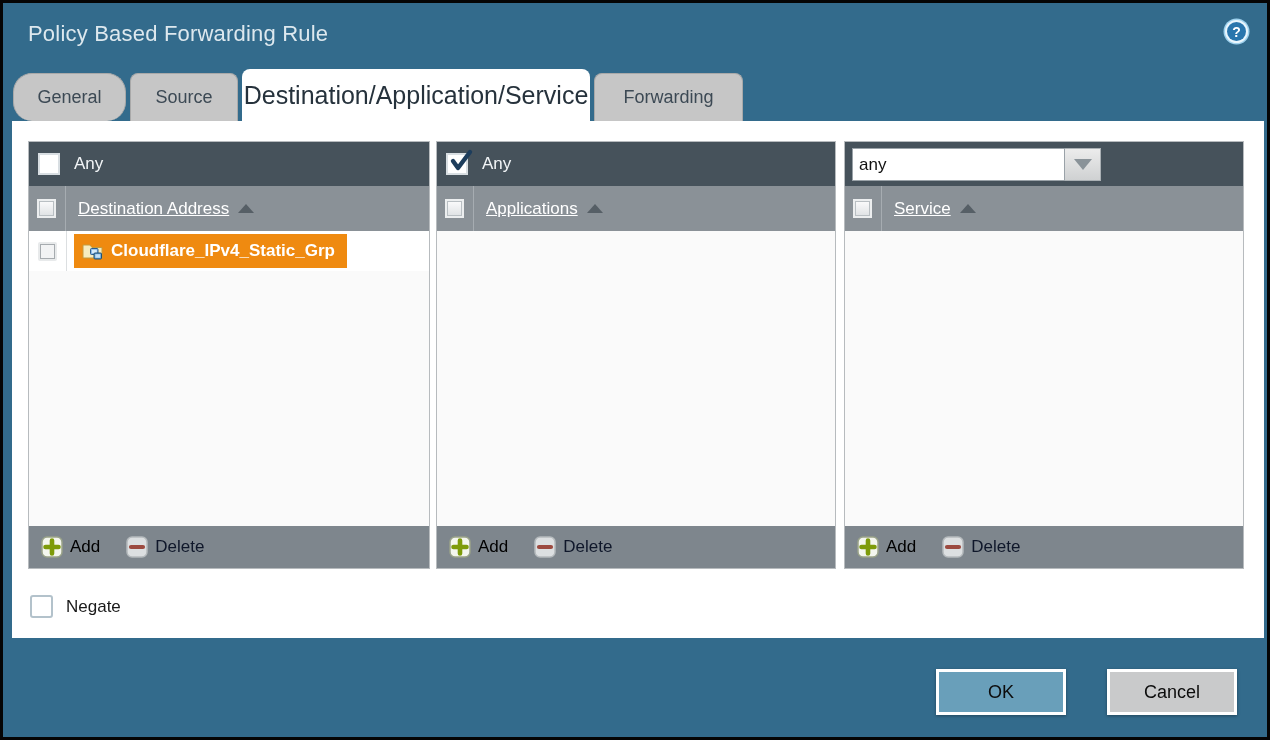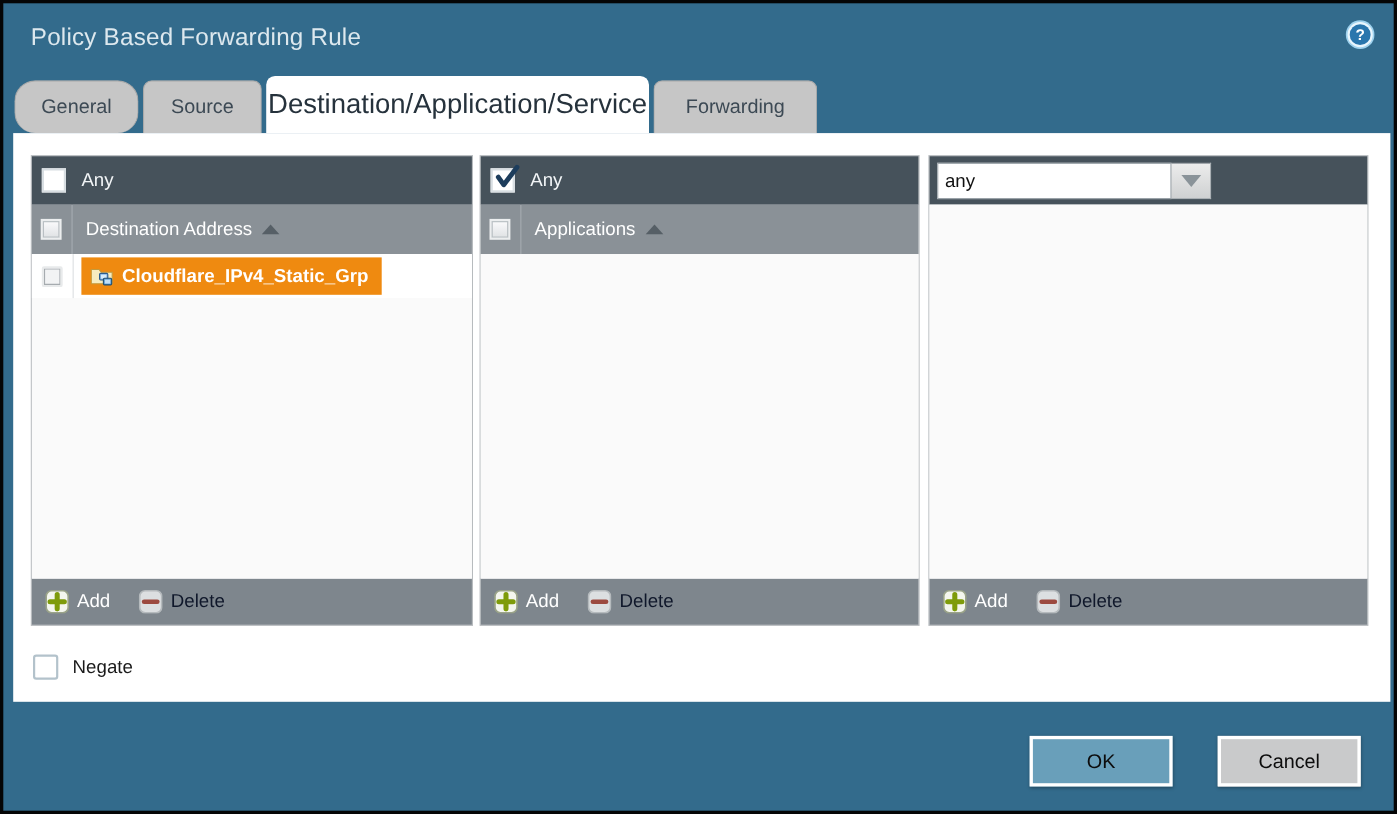--- a/index.html
+++ b/index.html
@@ -49,30 +49,30 @@
   .col2{left:424px;width:400px;}
   .col3{left:832px;width:400px;}
   .col-header{
     height:44px;background:#46525b;flex:0 0 44px;
     display:flex;align-items:center;padding-left:9px;
     color:#f2f5f7;font-size:17px;position:relative;
   }
   .col-subheader{
     height:45px;background:#8a9197;flex:0 0 45px;
     display:flex;align-items:center;padding-left:8px;
-    color:#ffffff;font-size:17px;
+    color:#ffffff;font-size:17px;text-decoration:underline;
   }
   .sub-divider{width:1px;height:100%;background:#a6acb1;margin-left:9px;margin-right:12px;}
   .col-list{flex:1;background:#fafafa;position:relative;font-weight:bold;}
   .col-footer{
     height:42px;background:#7e868d;flex:0 0 42px;
     display:flex;align-items:center;padding-left:12px;gap:26px;
   }
   .footer-group{display:flex;align-items:center;gap:7px;cursor:pointer;}
-  .footer-label{color:#ffffff;font-size:17px;}
+  .footer-label{color:#000000;font-size:17px;}
   .footer-label.disabled{color:#0f172a;}
   
   .cb{display:inline-block;flex:none;}
   .cb-any{
     width:22px;height:22px;background:#fff;border:2px solid #d8dee2;
     margin-right:14px;position:relative;cursor:pointer;
   }
   .cb-any svg{position:absolute;left:1px;top:-6px;overflow:visible;}
   .cb-sub{
     width:19px;height:19px;background:linear-gradient(#fbfbfc,#dfe2e4);
@@ -253,20 +253,26 @@
 
     <div class="col col3">
       <div class="col-header">
         <div class="dropdown">
           <input type="text" readonly="" value="any" style="">
           <span class="dropdown-btn">
             <span class="dropdown-arrow"></span>
           </span>
         </div>
       </div>
+      <div class="col-subheader">
+        <span class="cb cb-sub"></span>
+        <span class="sub-divider"></span>
+        <span>Service</span>
+        <span class="sort-asc"></span>
+      </div>
       <div class="col-list"></div>
       <div class="col-footer">
         <span class="footer-group">
           <span style="display:flex;">
             <svg width="22" height="22" viewBox="0 0 22 22">
               <rect x="1" y="1" width="20" height="20" rx="5" fill="#f4f6ee" stroke="#9aa389" stroke-width="1.5"></rect>
               <path d="M11 4.5 V17.5 M4.5 11 H17.5" stroke="#7e9b0a" stroke-width="4.6" stroke-linecap="round"></path>
             </svg>
           </span>
           <span class="footer-label">Add</span>

